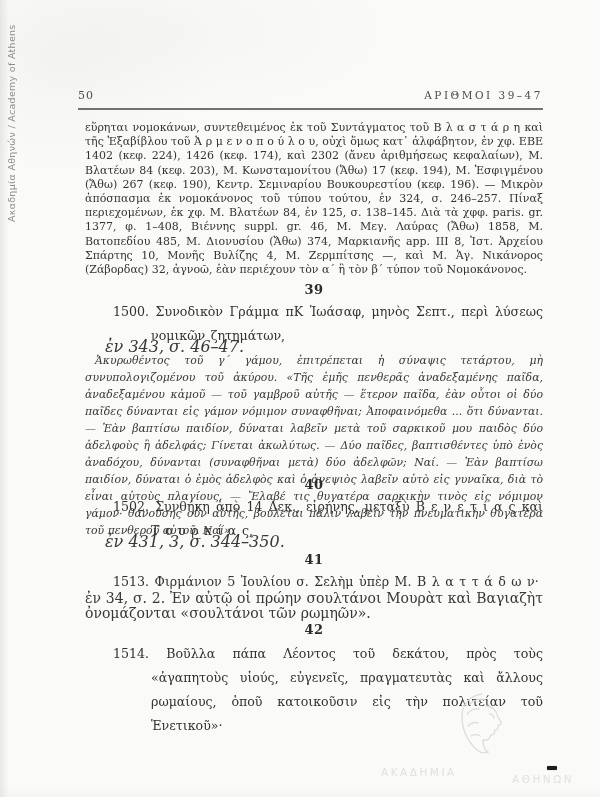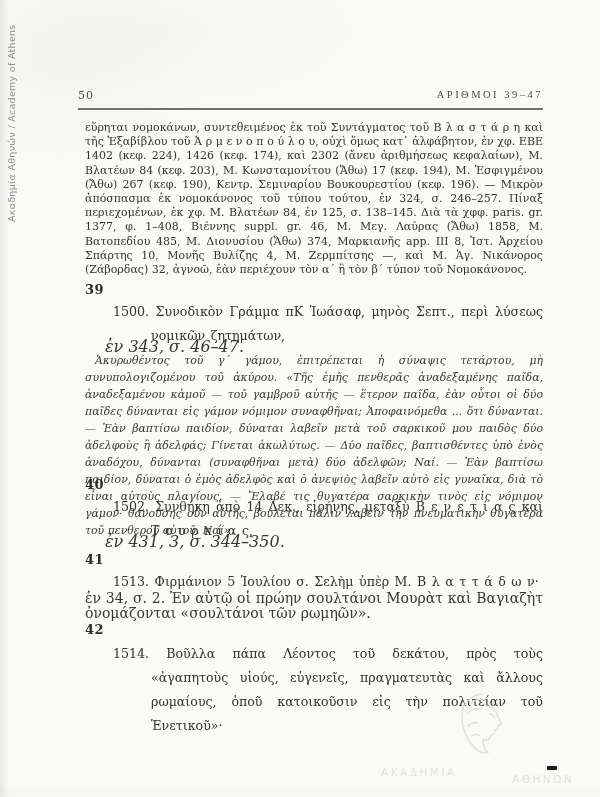--- a/index.html
+++ b/index.html
@@ -23,32 +23,32 @@
     writing-mode:vertical-rl;transform:rotate(180deg);
     font-family:"DejaVu Sans", sans-serif;
     font-size:9.5px;color:#8d8d8d;letter-spacing:0.3px;white-space:nowrap;
   }
   .hdr-pagenum{
     position:absolute;left:78px;top:89px;
     font-size:11px;color:#4c4c48;letter-spacing:1px;
   }
   .hdr-title{
     position:absolute;right:57px;top:89px;
-    font-size:10.5px;color:#4c4c48;letter-spacing:2.5px;white-space:nowrap;font-family:Liberation Serif, serif;
+    font-size:10.5px;color:#4c4c48;letter-spacing:2.5px;white-space:nowrap;
   }
   .hdr-rule{
     position:absolute;left:78px;top:108px;width:465px;height:1.5px;
     background:#5a5a56;opacity:0.85;
   }
   .textcol{position:absolute;left:85px;width:458px;color:#35332f;}
   .intro{
     top:121px;font-size:11px;line-height:14.2px;text-align:justify;
   }
   .secnum{
-    position:absolute;left:85px;width:458px;text-align:left;
+    position:absolute;left:85px;width:458px;text-align:center;
     font-size:13px;font-weight:bold;color:#2e2c29;letter-spacing:0.5px;
   }
   .entry-title{
     font-size:12.6px;line-height:24px;text-align:justify;
     padding-left:66px;text-indent:-38px;word-spacing:1.5px;color:#34322e;
   }
   .entry-ref{
     position:absolute;left:105px;font-style:italic;font-size:16px;color:#3a3834;white-space:nowrap;
   }
   .entry-note{

